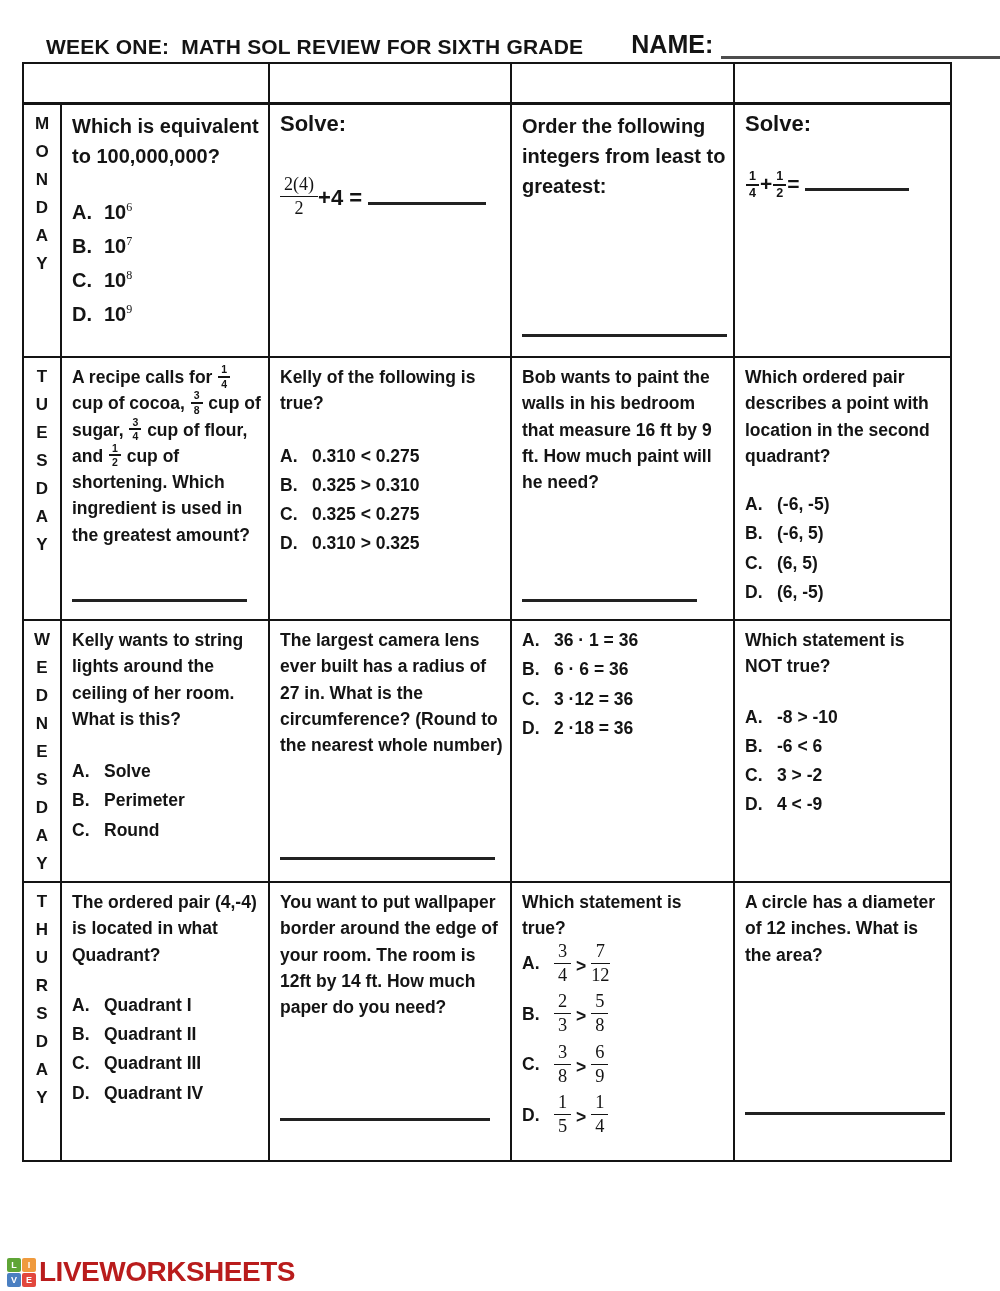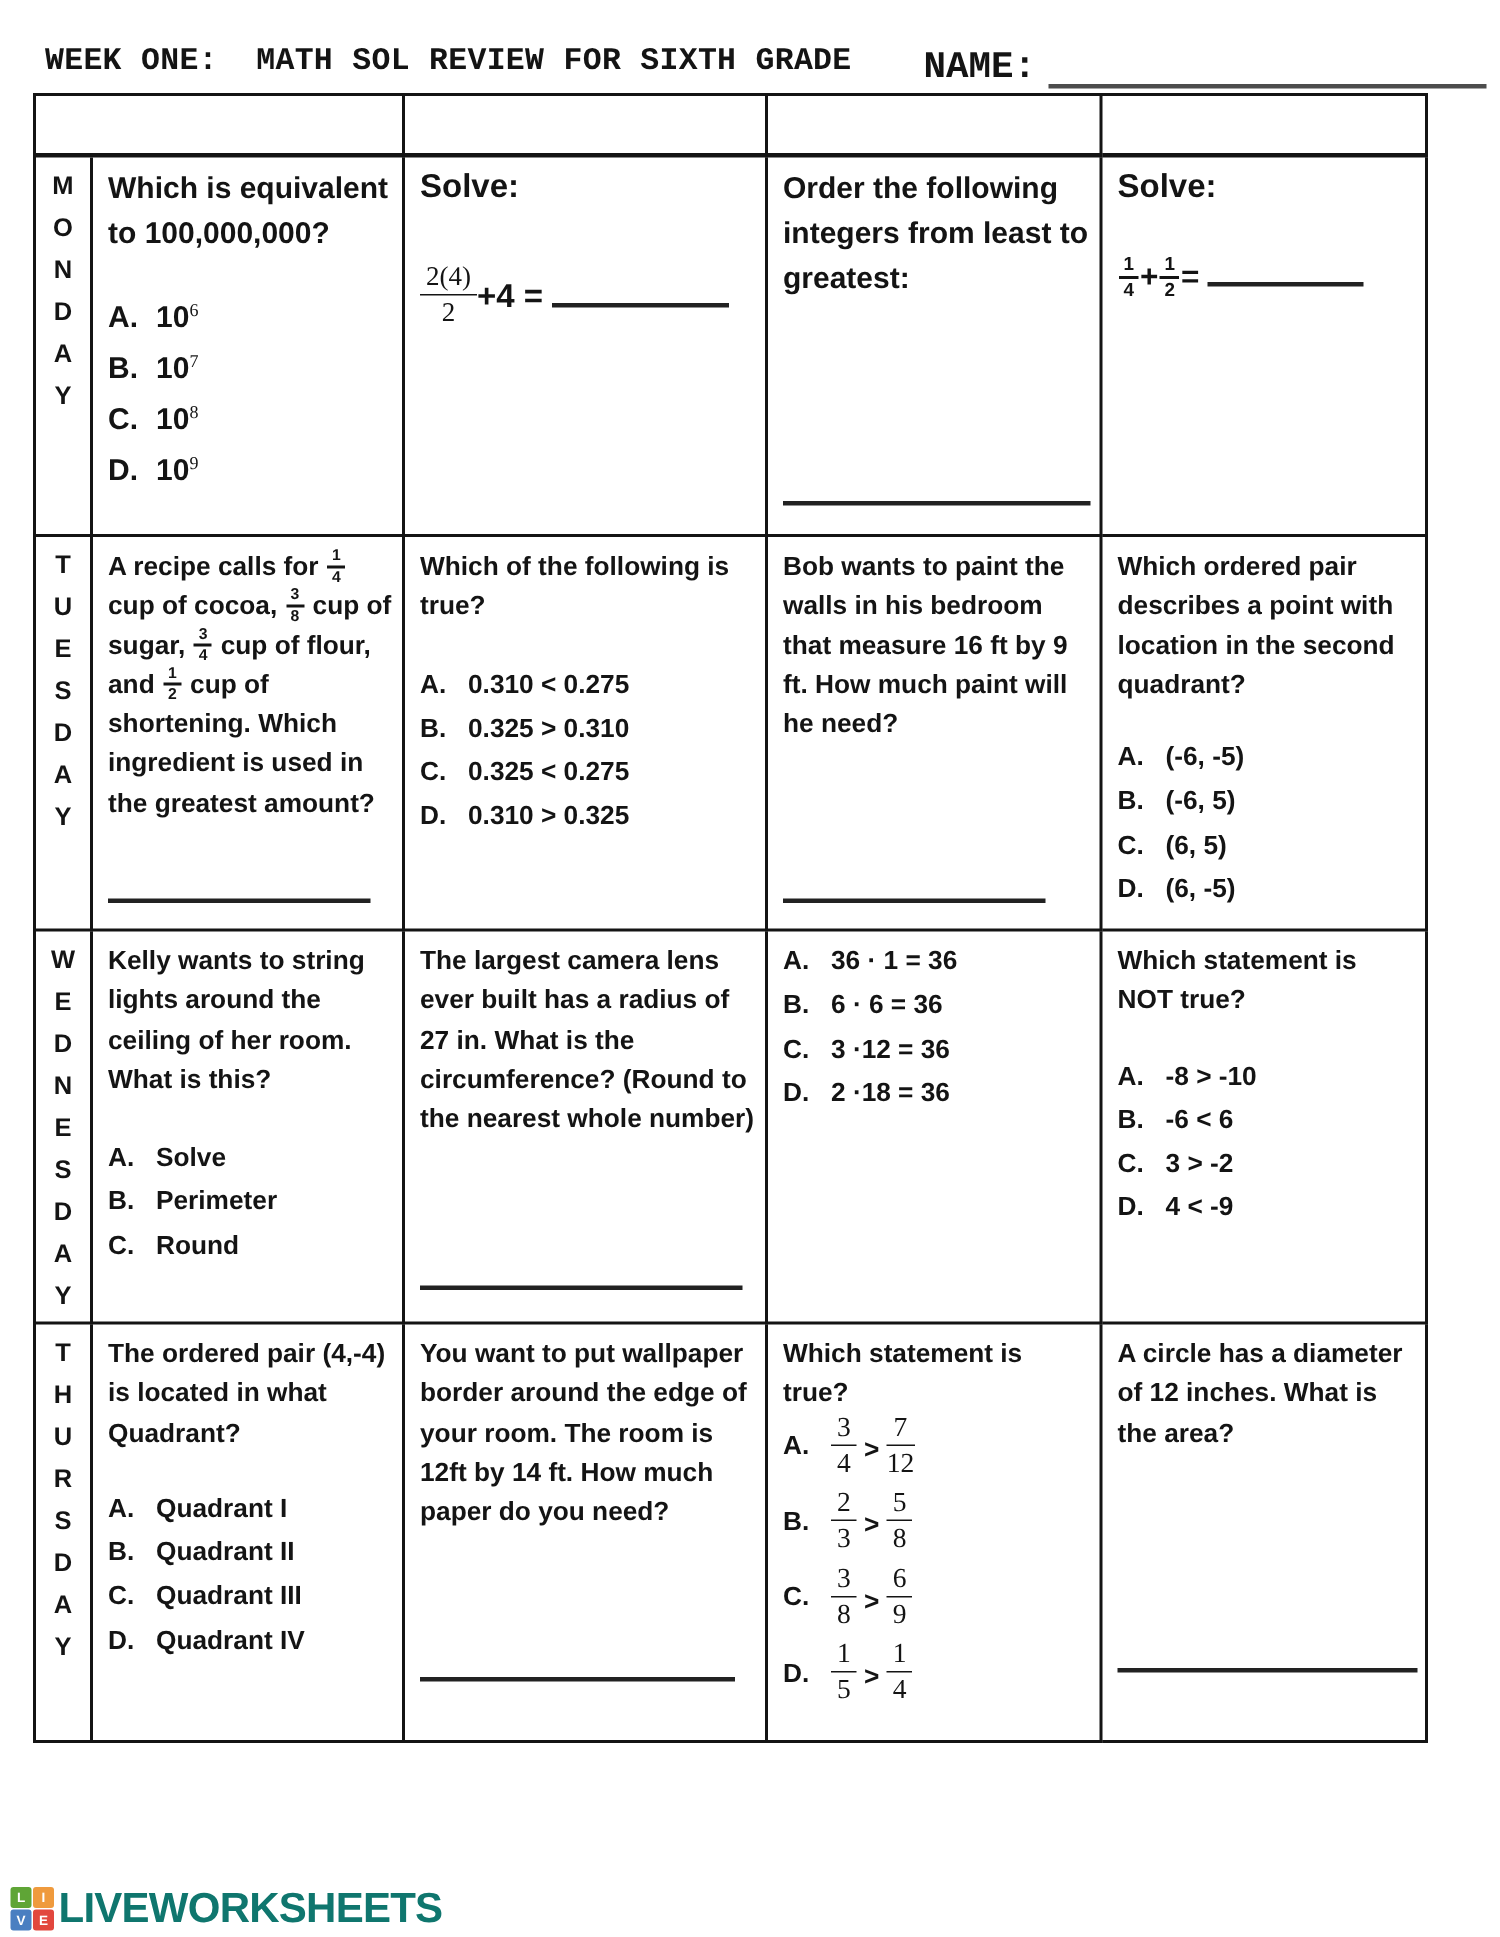--- a/index.html
+++ b/index.html
@@ -3,21 +3,21 @@
 <meta charset="utf-8">
 <style>
   html,body{margin:0;padding:0;background:#ffffff;}
   body{
     width:1000px;height:1291px;position:relative;
     font-family:"Liberation Sans",sans-serif;
     color:#141414;
     -webkit-font-smoothing:antialiased;
   }
   
-  .hdr{position:absolute;left:30px;top:30px;width:940px;display:flex;align-items:flex-start;font-family:Liberation Mono, monospace;}
+  .hdr{position:absolute;left:46px;top:30px;width:940px;display:flex;align-items:flex-end;}
   .hdr .title{font-weight:bold;font-size:21px;letter-spacing:.2px;white-space:pre;}
   .hdr .namewrap{margin-left:48px;display:flex;align-items:flex-end;}
   .hdr .namelabel{font-weight:bold;font-size:25px;}
   .nameblank{display:inline-block;width:292px;height:22px;border-bottom:3px solid #4d4d4d;margin-left:8px;}
   
   #worksheet-grid{
     position:absolute;left:22px;top:62px;
     display:grid;
     grid-template-columns:38px 208px 242px 223px 217px;
     grid-template-rows:41px 253px 263px 262px 279px;
@@ -139,21 +139,21 @@
       <span>S</span>
       <span>D</span>
       <span>A</span>
       <span>Y</span>
     </div>
     <div class="cell">
       <div class="p ">A recipe calls for <span class="frac"><span class="n">1</span><span class="d">4</span></span> cup of cocoa, <span class="frac"><span class="n">3</span><span class="d">8</span></span> cup of sugar, <span class="frac"><span class="n">3</span><span class="d">4</span></span> cup of flour, and <span class="frac"><span class="n">1</span><span class="d">2</span></span> cup of shortening. Which ingredient is used in the greatest amount?</div>
       <div class="blankrow push" style="margin-bottom: 8px;"><span class="blankline" style="width: 175px;"></span></div>
     </div>
     <div class="cell">
-      <div class="p ">Which of the following is true?</div>
+      <div class="p ">Kelly of the following is true?</div>
       <div style="height: 26px; flex: 0 0 26px;"></div>
       <div class="">
         <div class="opt">
           <span class="optlabel">A.</span>
           <span>0.310 &lt; 0.275</span>
         </div>
         <div class="opt">
           <span class="optlabel">B.</span>
           <span>0.325 &gt; 0.310</span>
         </div>
@@ -331,14 +331,14 @@
     </div>
   </div>
 
 <div class="footer">
   <span class="logo" id="logo">
       <span class="sq" style="background: rgb(95, 165, 54);">L</span>
       <span class="sq" style="background: rgb(239, 154, 61);">I</span>
       <span class="sq" style="background: rgb(74, 127, 193);">V</span>
       <span class="sq" style="background: rgb(226, 71, 61);">E</span>
     </span>
-  <span class="brand" style="color: #0f766e;">LIVEWORKSHEETS</span>
+  <span class="brand" style="color: #b91c1c;">LIVEWORKSHEETS</span>
 </div>
 
 </body></html>

